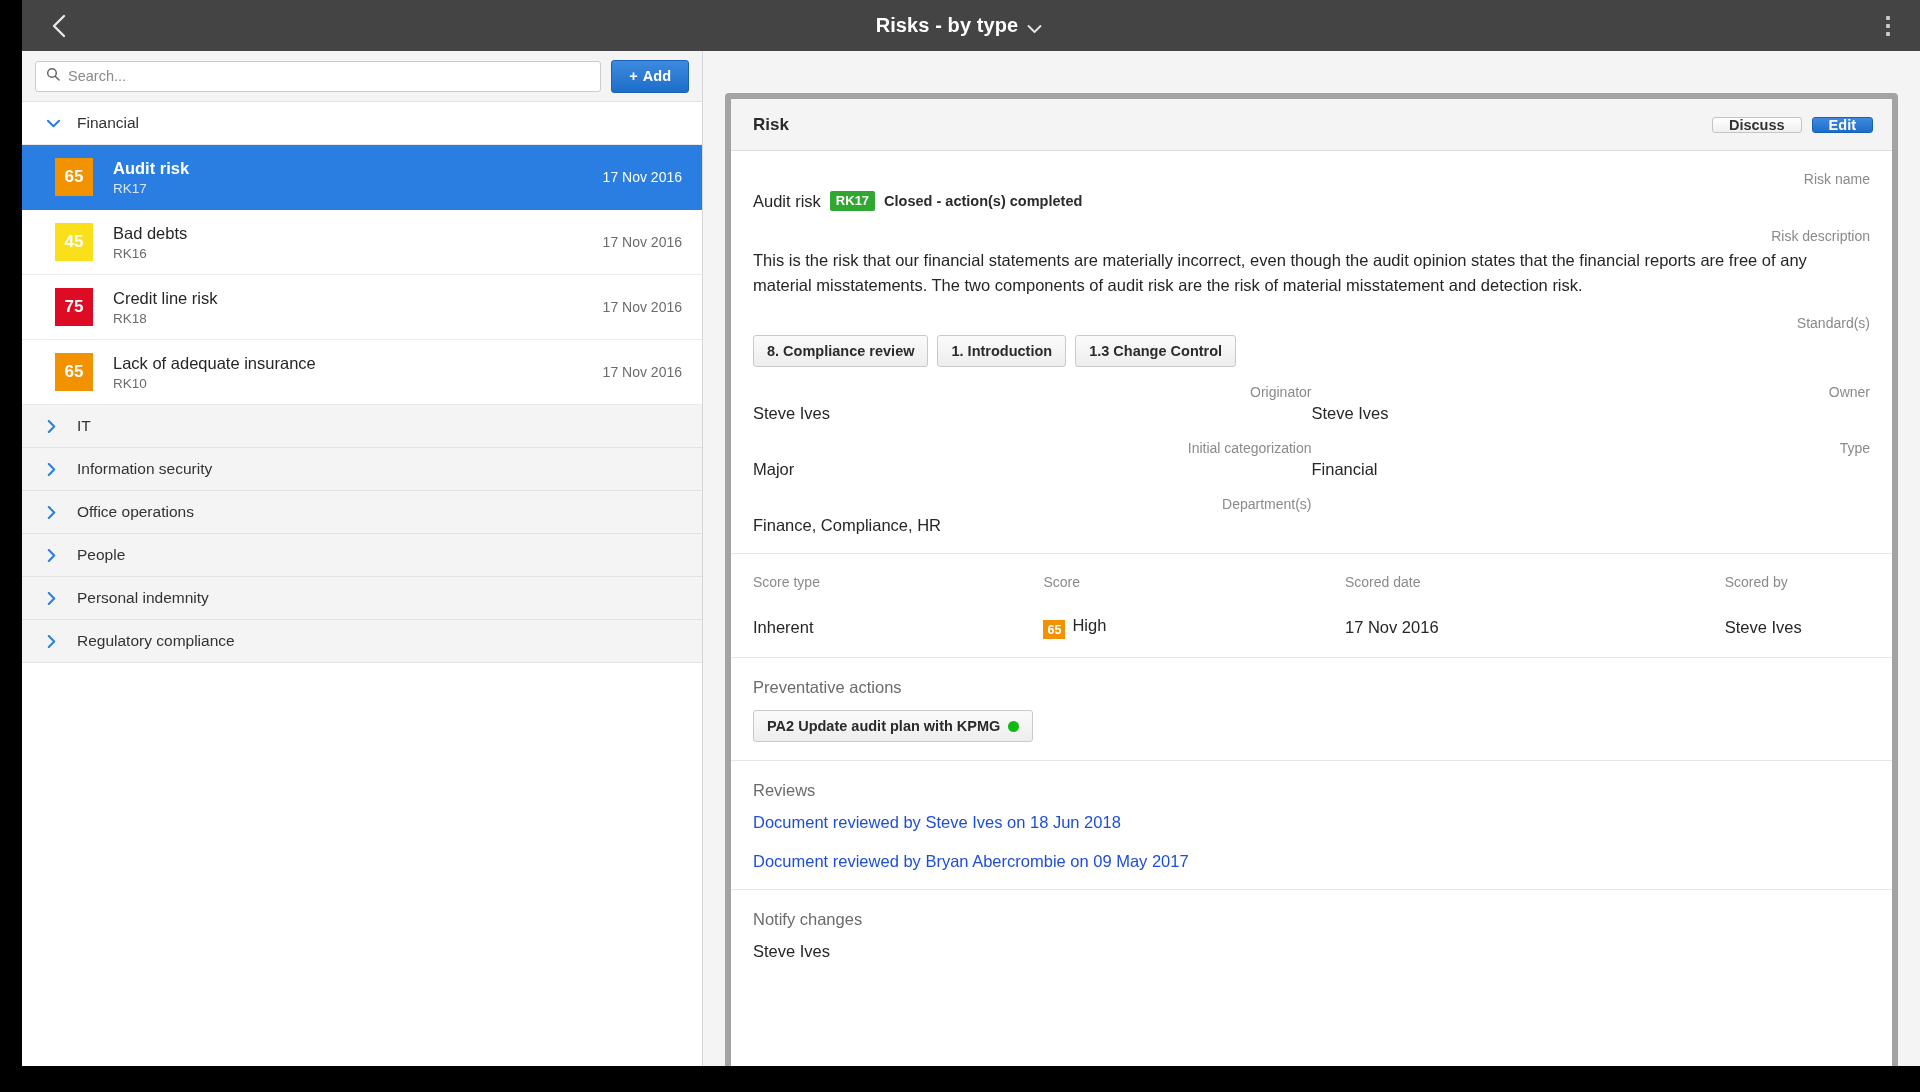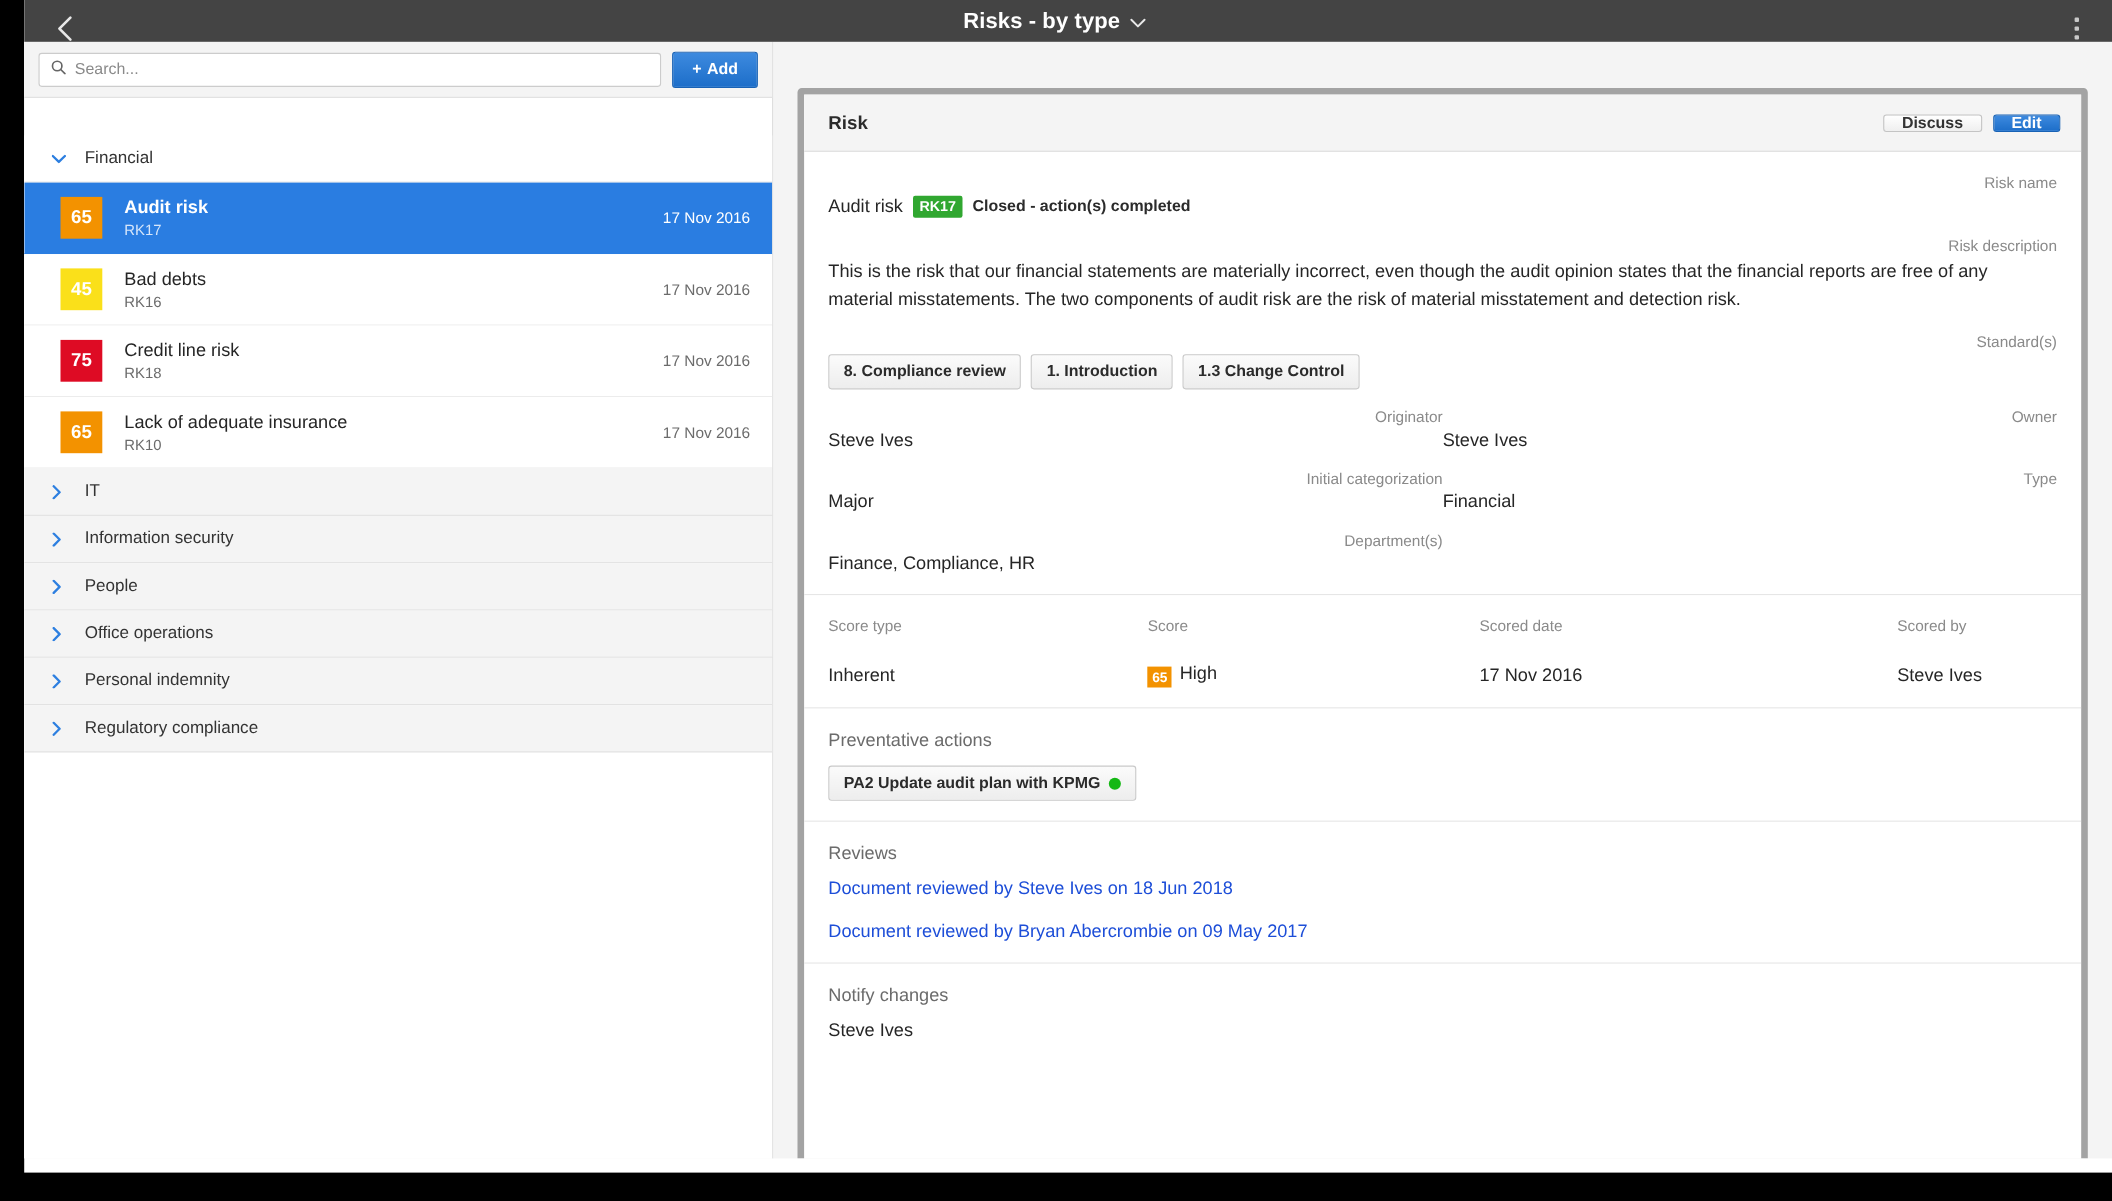--- a/index.html
+++ b/index.html
@@ -13,21 +13,21 @@
     position: absolute;
     left: 22px; top: 0px;
     width: 1898px; height: 1066px;
     background: #fff;
     overflow: hidden;
   }
 
   
   .topbar {
     position: relative;
-    height: 38px;
+    height: 51px;
     background: #444444;
     display: flex;
     align-items: center;
     justify-content: center;
   }
   .back-btn {
     position: absolute; left: 14px; top: 0; height: 51px;
     width: 46px;
     display: flex; align-items: center; justify-content: center;
     cursor: pointer;
@@ -56,21 +56,20 @@
     display: flex;
     height: 1015px;
     background: #f4f4f4;
   }
   .sidebar {
     width: 681px;
     background: #ffffff;
     border-right: 1px solid #d6d6d6;
     display: flex;
     flex-direction: column;
-    gap: 34px;
   }
   .search-row {
     height: 51px;
     background: #f4f4f4;
     border-bottom: 1px solid #e0e0e0;
     display: flex;
     align-items: center;
     padding: 0 13px;
     gap: 10px;
   }
@@ -350,29 +349,29 @@
               </svg>
             </span>
             <span>Information security</span>
           </div>
           <div class="group-row">
             <span class="caret">
               <svg width="9" height="13" viewBox="0 0 9 13">
                 <polyline points="1.8,1 7.2,6.5 1.8,12" fill="none" stroke="#2d7fe0" stroke-width="2.1" stroke-linecap="round" stroke-linejoin="round"></polyline>
               </svg>
             </span>
-            <span>People</span>
+            <span>Office operations</span>
           </div>
           <div class="group-row">
             <span class="caret">
               <svg width="9" height="13" viewBox="0 0 9 13">
                 <polyline points="1.8,1 7.2,6.5 1.8,12" fill="none" stroke="#2d7fe0" stroke-width="2.1" stroke-linecap="round" stroke-linejoin="round"></polyline>
               </svg>
             </span>
-            <span>Office operations</span>
+            <span>People</span>
           </div>
           <div class="group-row">
             <span class="caret">
               <svg width="9" height="13" viewBox="0 0 9 13">
                 <polyline points="1.8,1 7.2,6.5 1.8,12" fill="none" stroke="#2d7fe0" stroke-width="2.1" stroke-linecap="round" stroke-linejoin="round"></polyline>
               </svg>
             </span>
             <span>Personal indemnity</span>
           </div>
           <div class="group-row">

